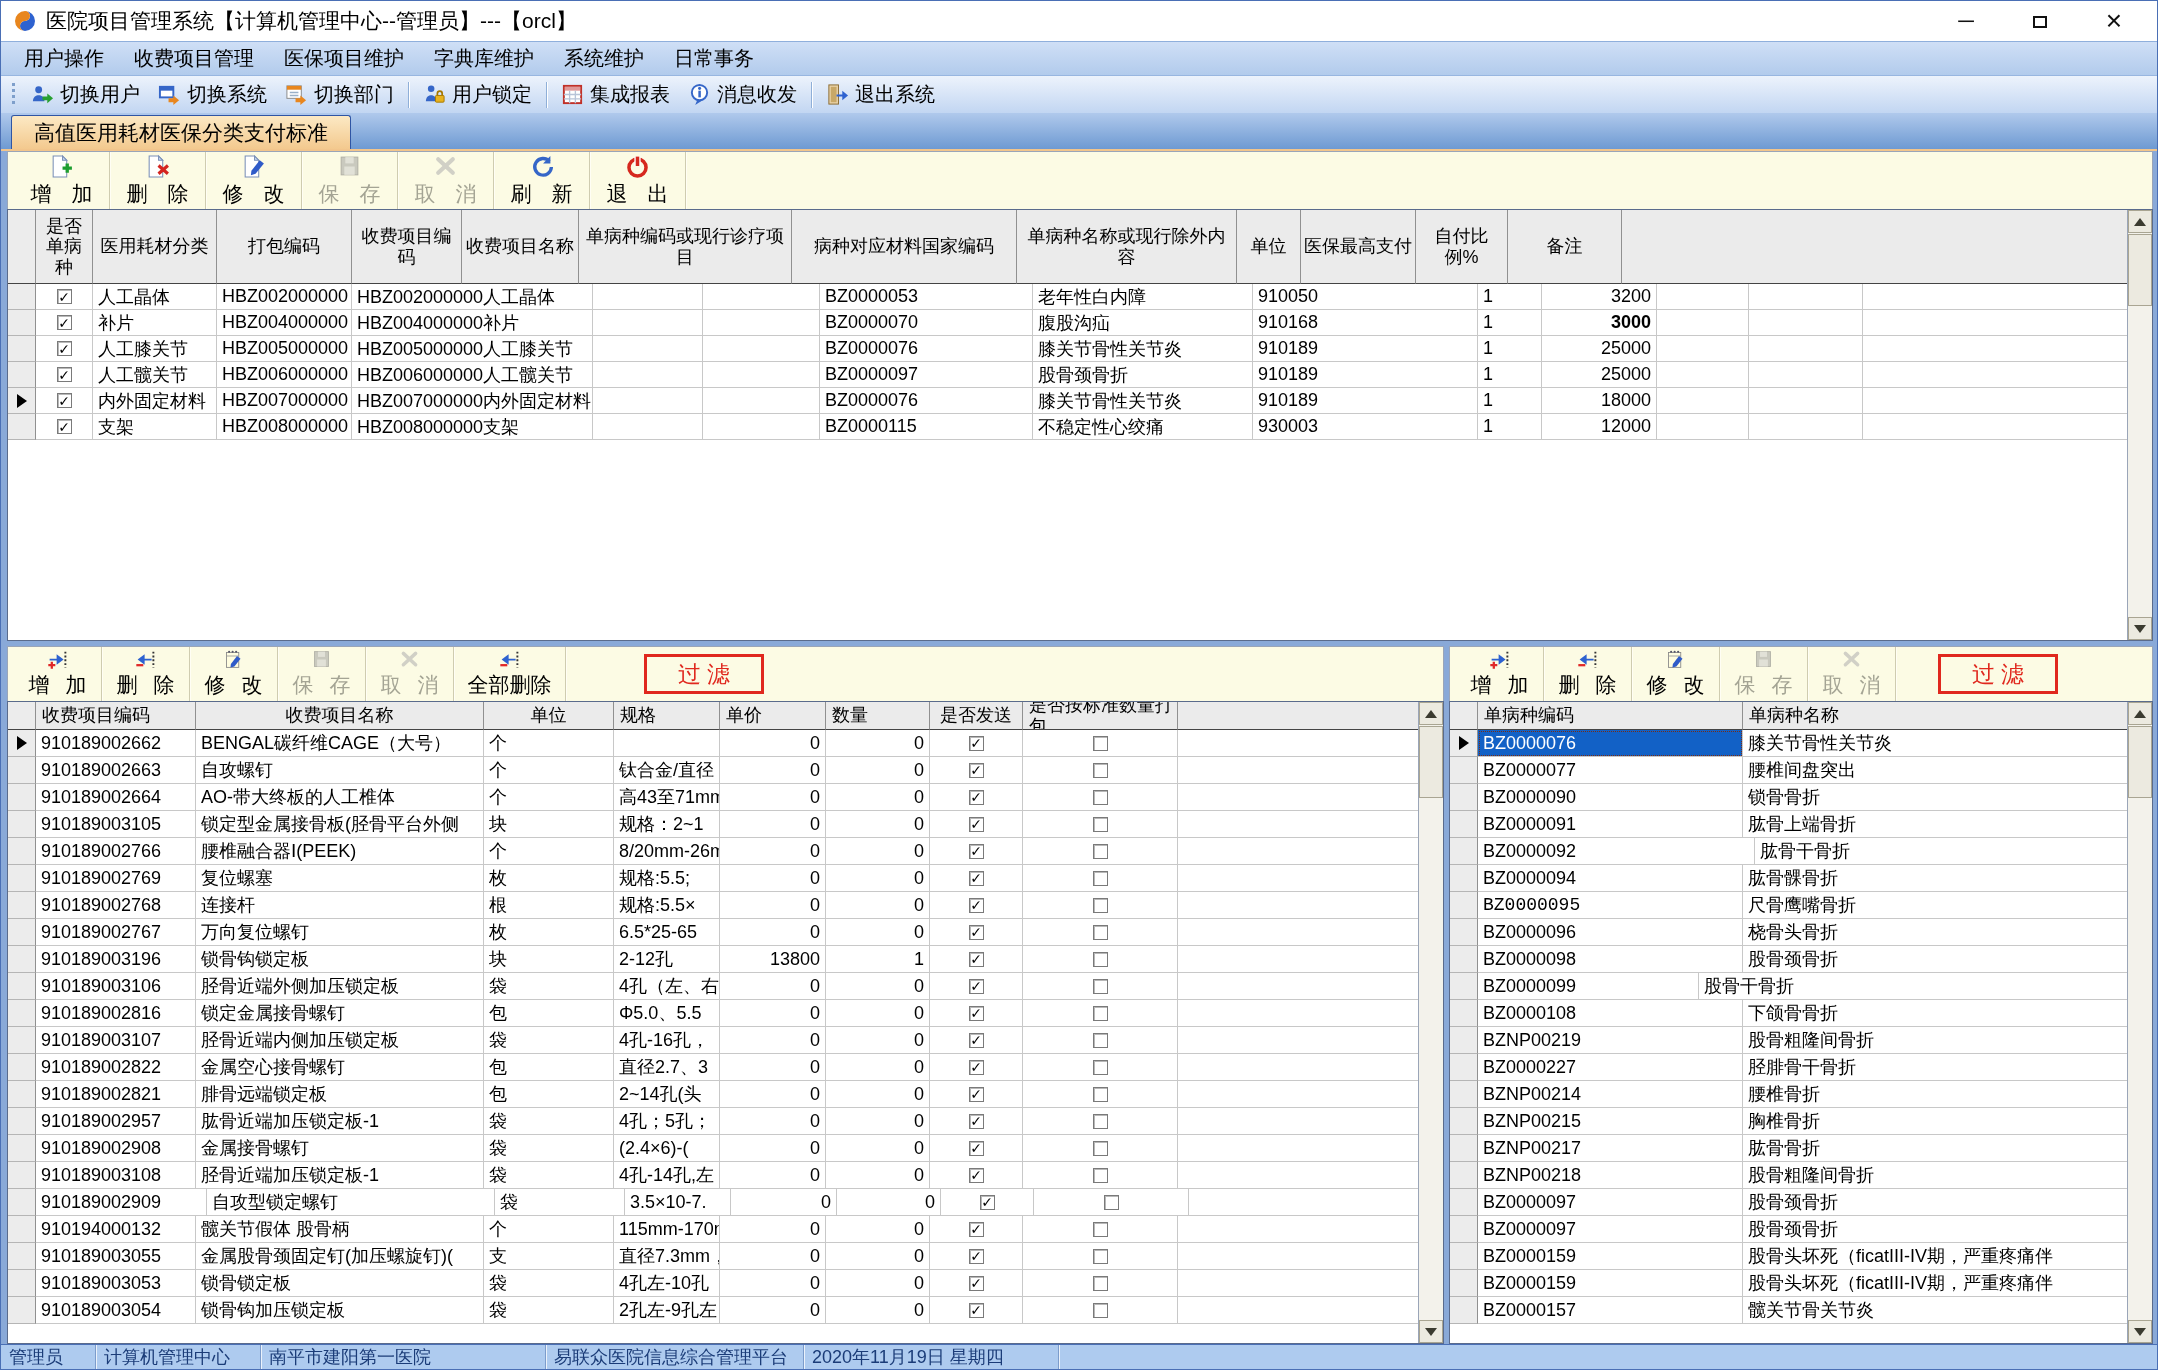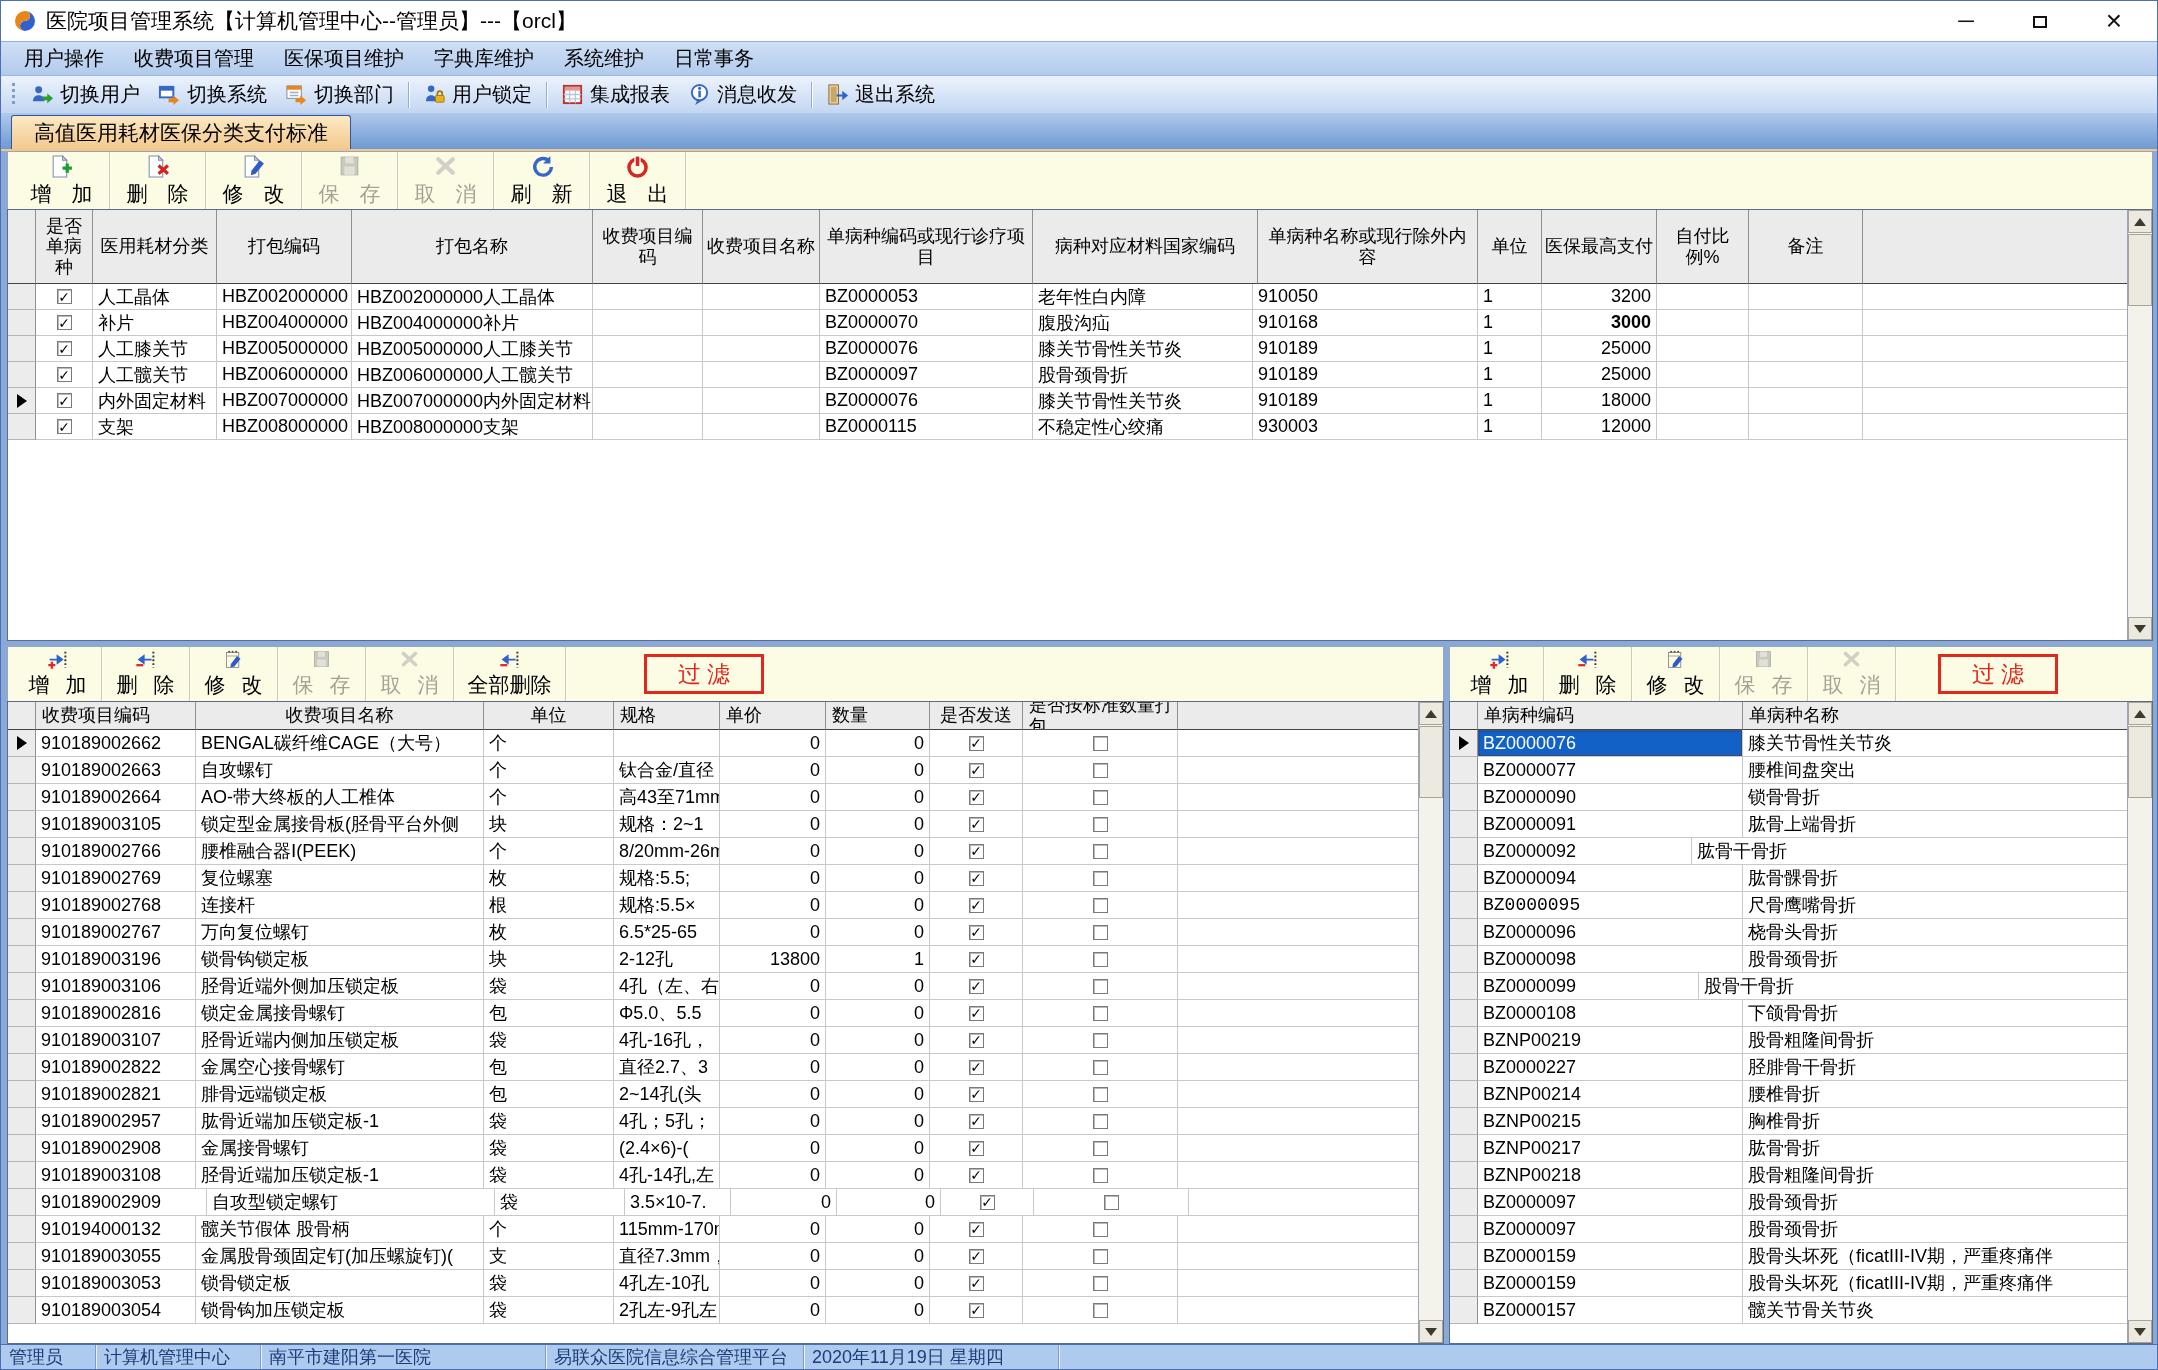--- a/index.html
+++ b/index.html
@@ -301,21 +301,20 @@
             </div>
           </div>
         </div>
       <div class="table-area">
         <div class="gridwrap" id="topTable">
             <div class="trow thead" style="height: 74px;">
               <div class="ind"></div>
               <div class="hcell" style="width: 57px;">是否单病种</div>
               <div class="hcell" style="width: 124px;">医用耗材分类</div>
               <div class="hcell" style="width: 135px;">打包编码</div>
-              <div class="hcell" style="width: 241px;">打包名称</div>
               <div class="hcell" style="width: 110px;">收费项目编码</div>
               <div class="hcell" style="width: 117px;">收费项目名称</div>
               <div class="hcell" style="width: 213px;">单病种编码或现行诊疗项目</div>
               <div class="hcell" style="width: 225px;">病种对应材料国家编码</div>
               <div class="hcell" style="width: 220px;">单病种名称或现行除外内容</div>
               <div class="hcell" style="width: 64px;">单位</div>
               <div class="hcell" style="width: 115px; text-align: center;">医保最高支付</div>
               <div class="hcell" style="width: 92px;">自付比例%</div>
               <div class="hcell" style="width: 114px;">备注</div>
               <div class="hcell fillc"></div>
@@ -1014,21 +1013,21 @@
                 <div class="cell" style="width: 265px;">BZ0000090</div>
                 <div class="cell fillc">锁骨骨折</div>
               </div>
               <div class="trow" style="height: 27px;">
                 <div class="ind"></div>
                 <div class="cell" style="width: 265px;">BZ0000091</div>
                 <div class="cell fillc">肱骨上端骨折</div>
               </div>
               <div class="trow" style="height: 27px;">
                 <div class="ind"></div>
-                <div class="cell" style="width: 214px;">BZ0000092</div>
+                <div class="cell" style="width: 277px;">BZ0000092</div>
                 <div class="cell fillc">肱骨干骨折</div>
               </div>
               <div class="trow" style="height: 27px;">
                 <div class="ind"></div>
                 <div class="cell" style="width: 265px;">BZ0000094</div>
                 <div class="cell fillc">肱骨髁骨折</div>
               </div>
               <div class="trow" style="height: 27px; font-family: Liberation Mono, monospace;">
                 <div class="ind"></div>
                 <div class="cell" style="width: 265px;">BZ0000095</div>

